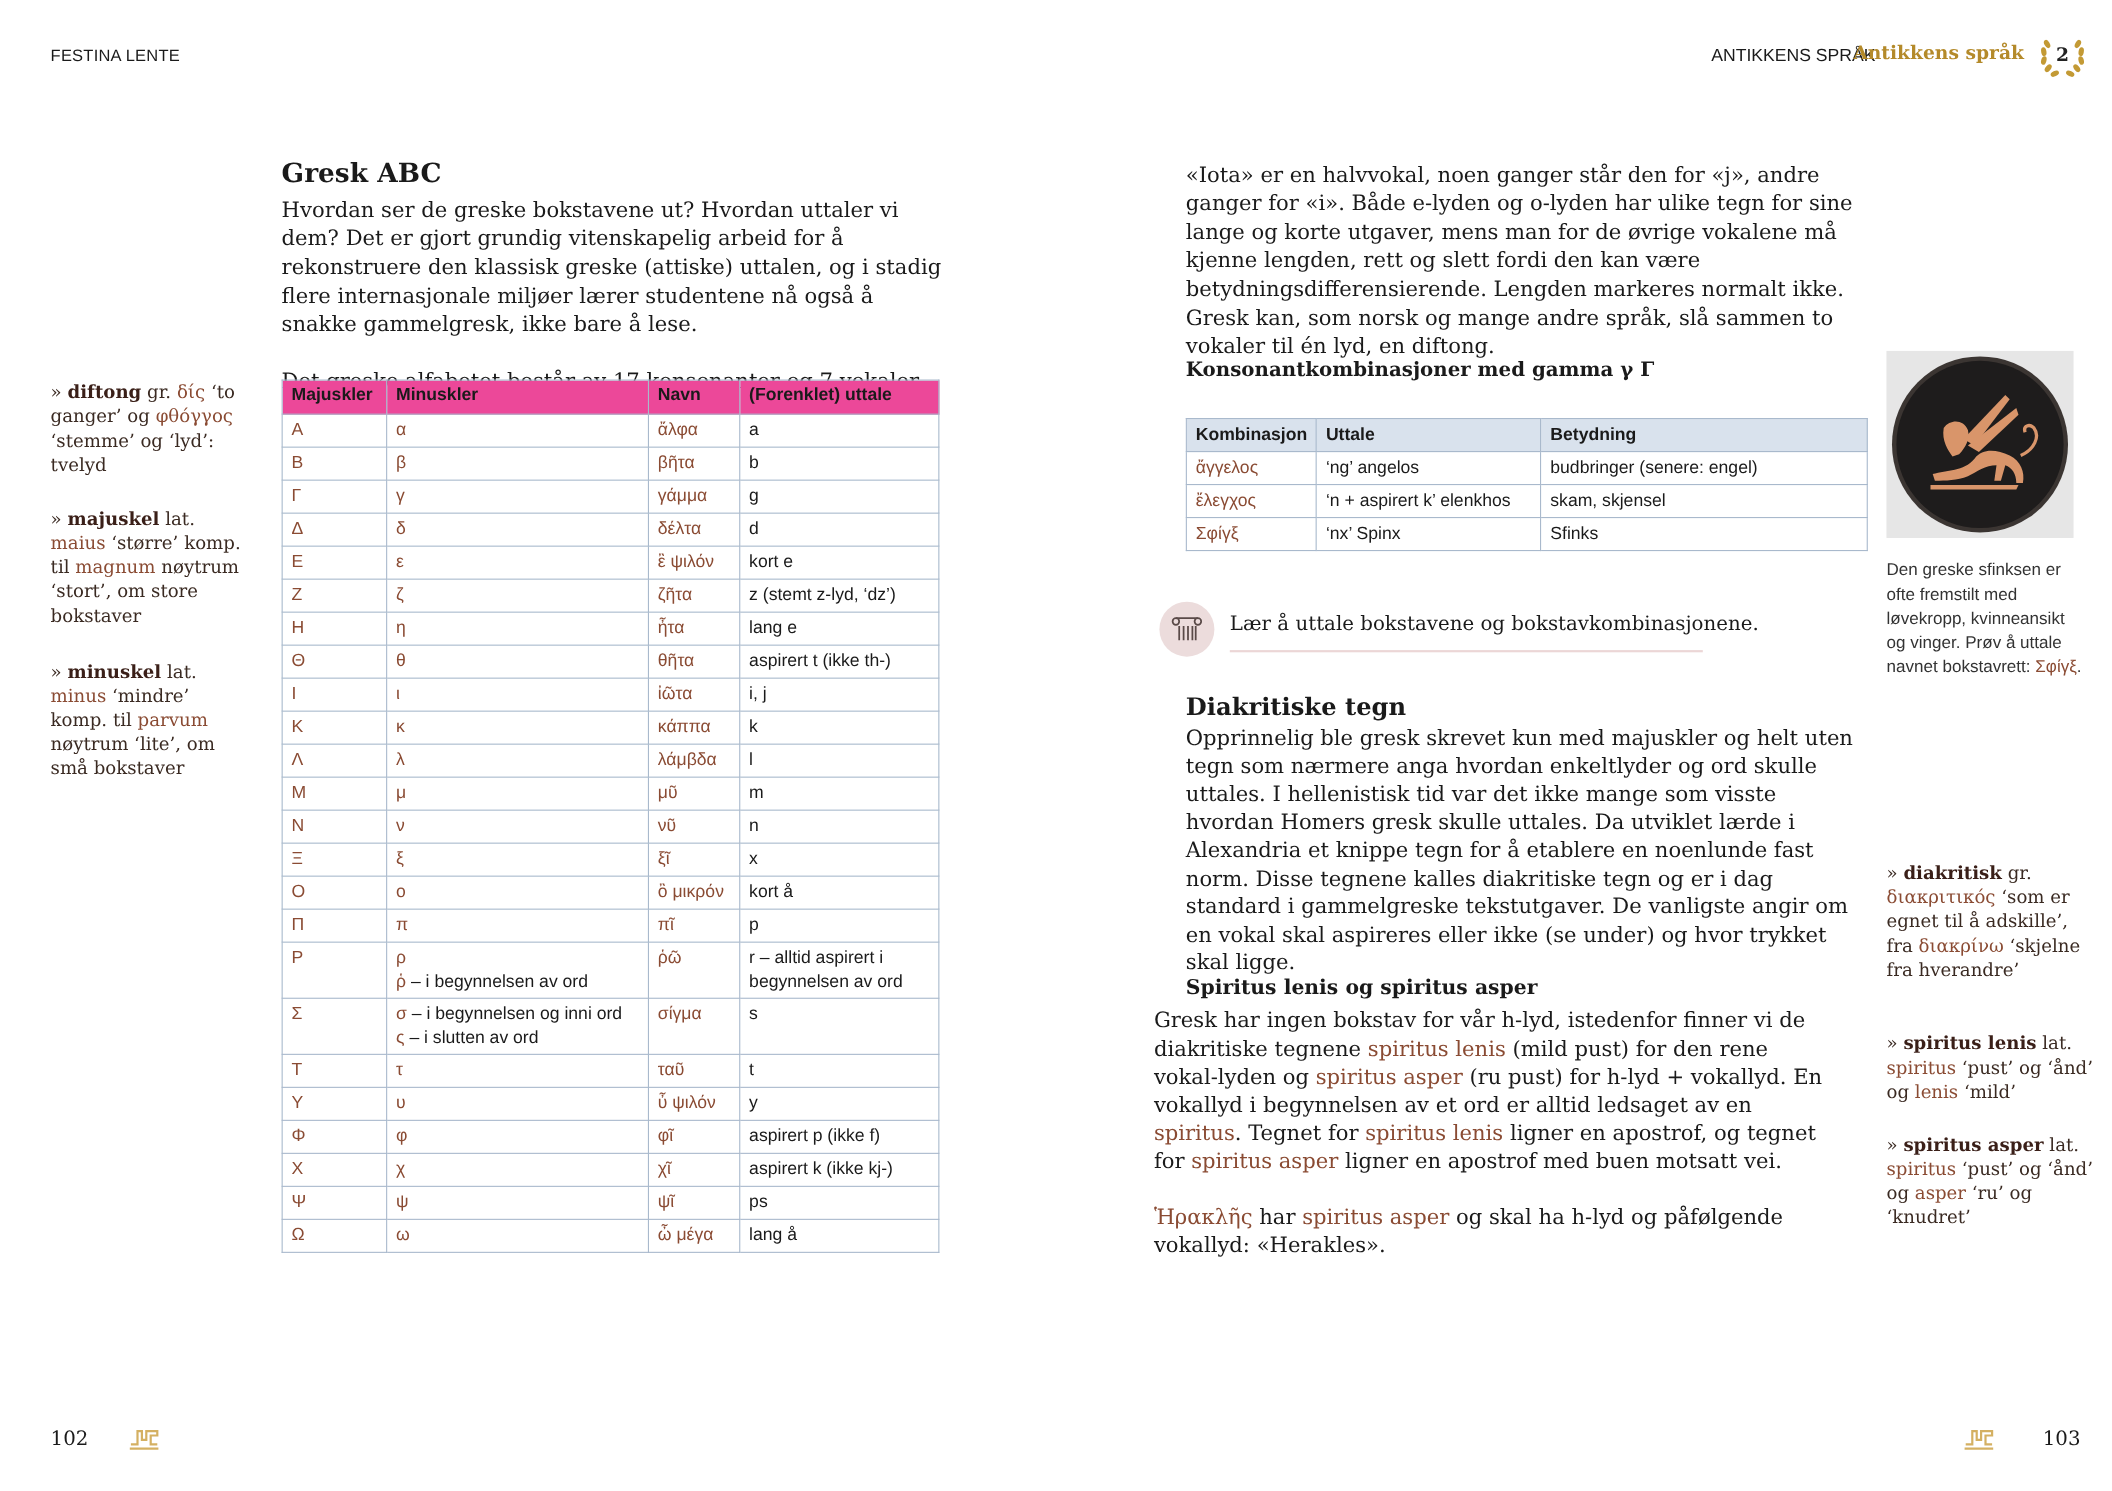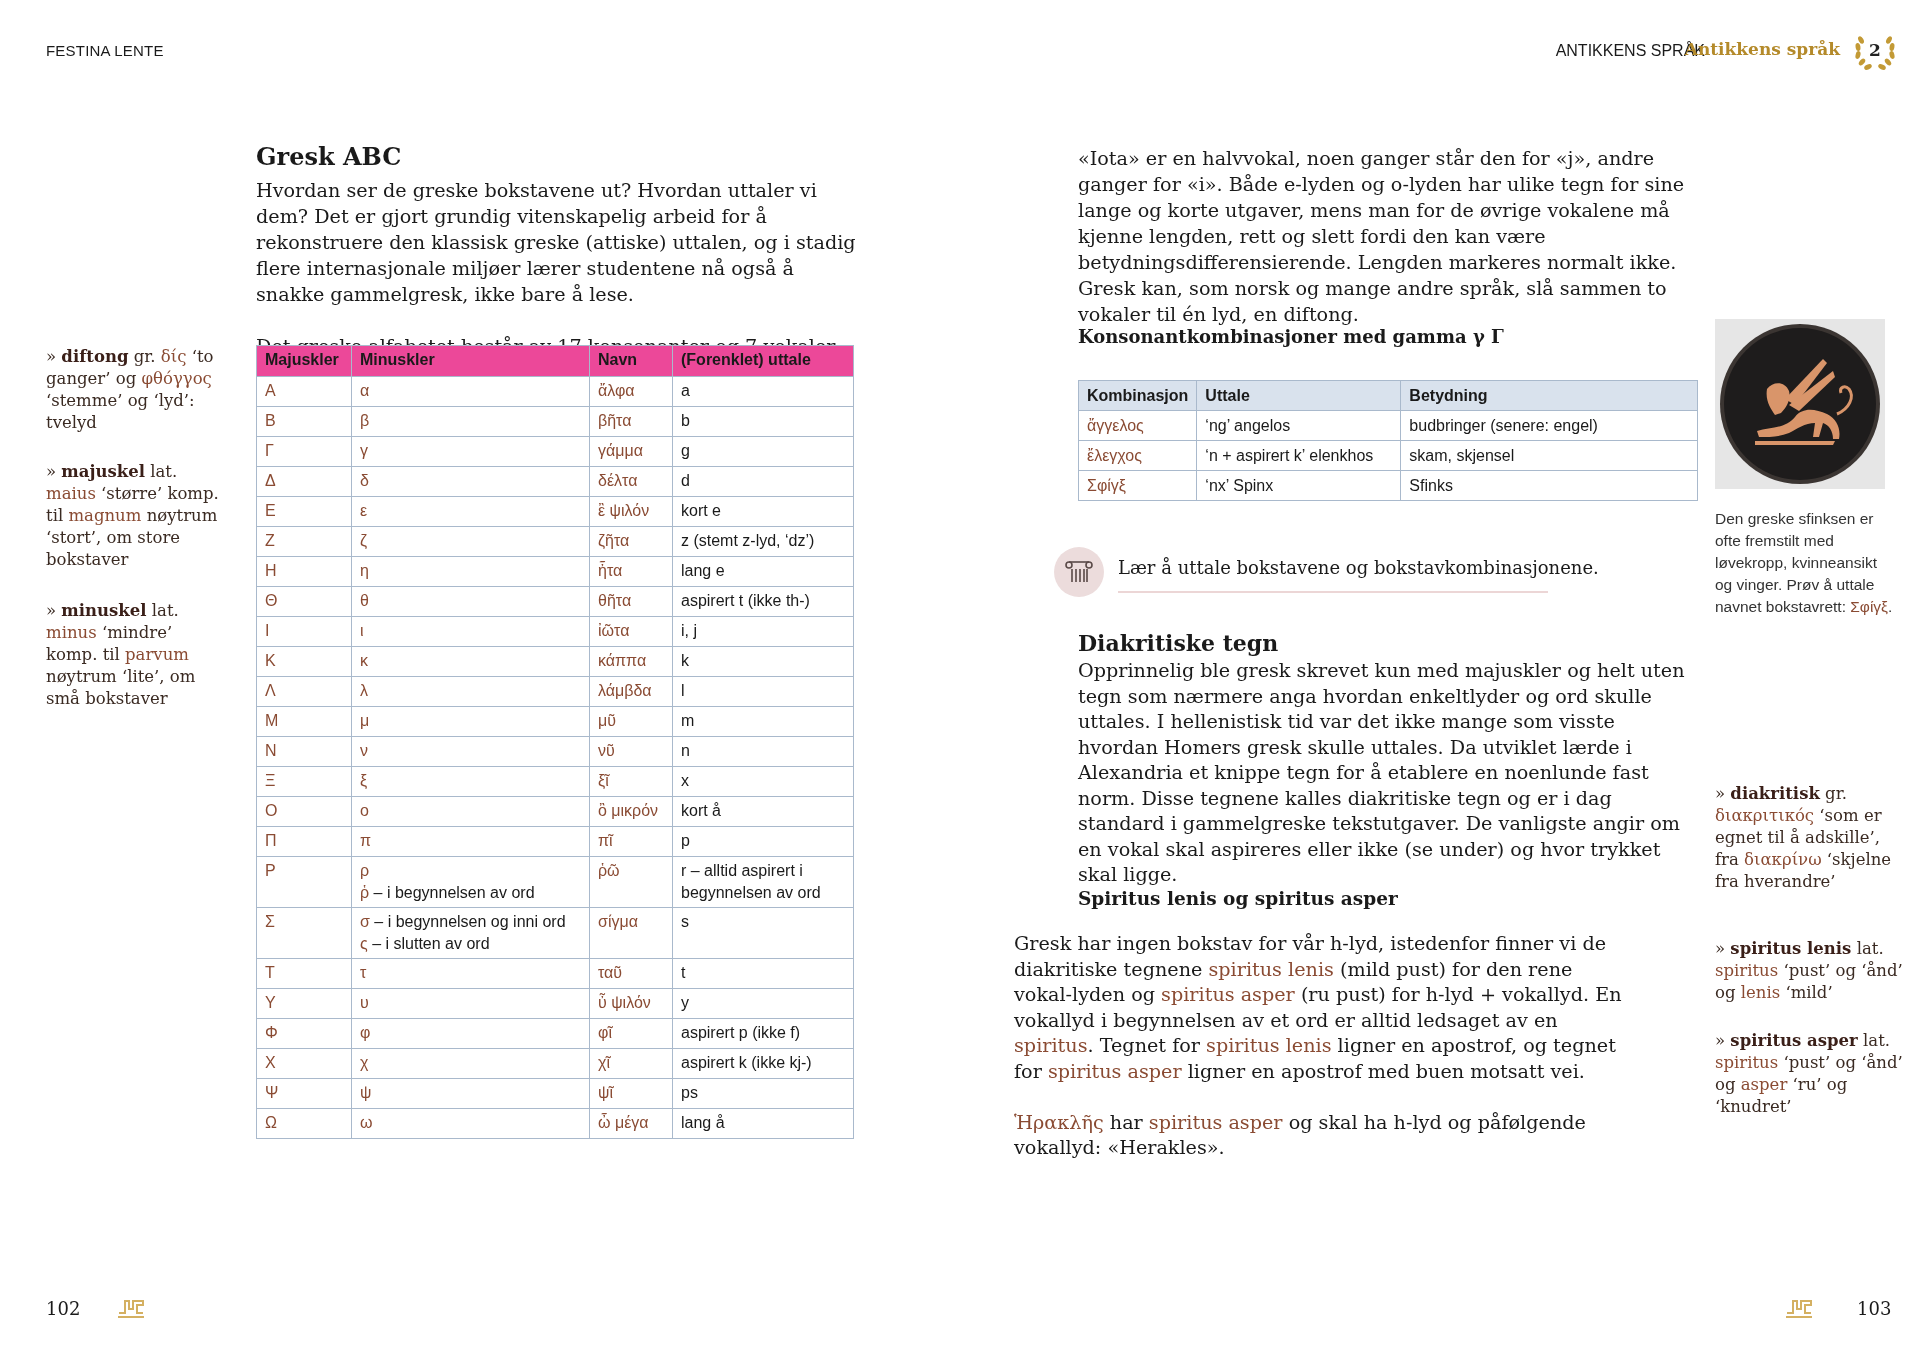--- a/index.html
+++ b/index.html
@@ -50,21 +50,21 @@
   table.combo td.k1 { width:95px; }
   table.combo td.k2 { width:187px; }
 
   .task-icon { left:1054px; top:547px; width:50px; height:50px; border-radius:50%; background:#ecdcdc; }
   .task-text { left:1118px; top:557px; font-size:18px; }
   .task-rule { left:1118px; top:591px; width:430px; height:2px; background:#ecd6d6; }
 
   .rp-h2 { left:1078px; top:630px; font-size:22px; font-weight:bold; }
   .rp-body2 { left:1078px; top:658px; width:610px; font-size:19.2px; line-height:25.5px; }
   .rp-h3b { left:1078px; top:888px; font-size:18.5px; font-weight:bold; }
-  .rp-body3 { left:1014px; top:915px; width:610px; font-size:19.2px; line-height:25.5px;margin-top:16px; }
+  .rp-body3 { left:1049px; top:915px; width:610px; font-size:19.2px; line-height:25.5px; }
   .rp-body3 p { margin:0 0 25.5px 0; }
 
   .figure { left:1715px; top:319px; width:170px; height:170px; background:#e9e9e9; }
   .caption { left:1715px; top:508px; width:180px; font-size:15.5px; line-height:22px; color:#333; }
   .mr1 { left:1715px; top:783px; width:190px; }
   .mr2 { left:1715px; top:938px; width:190px; }
   .mr3 { left:1715px; top:1030px; width:190px; }
 </style>
 </head>
 <body>

